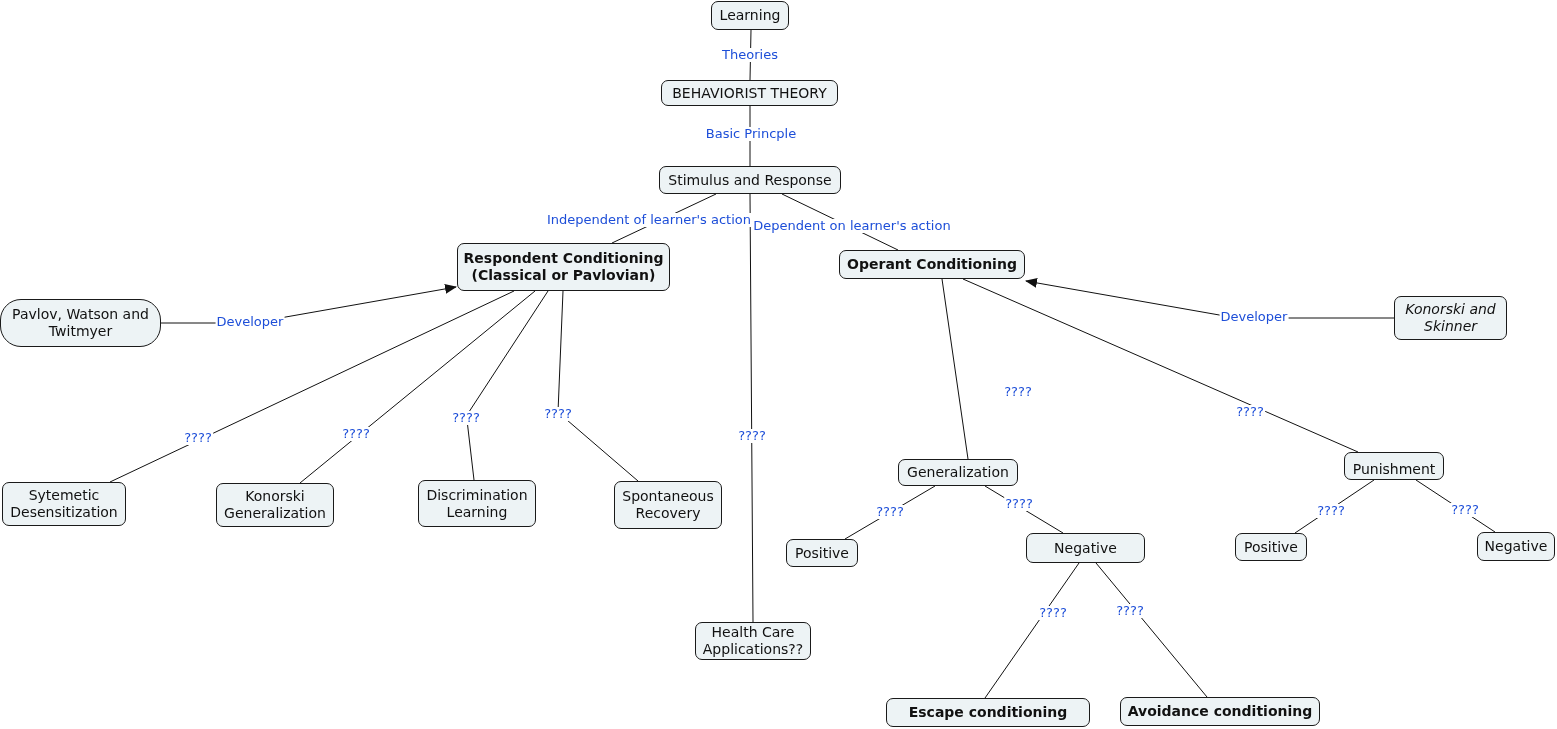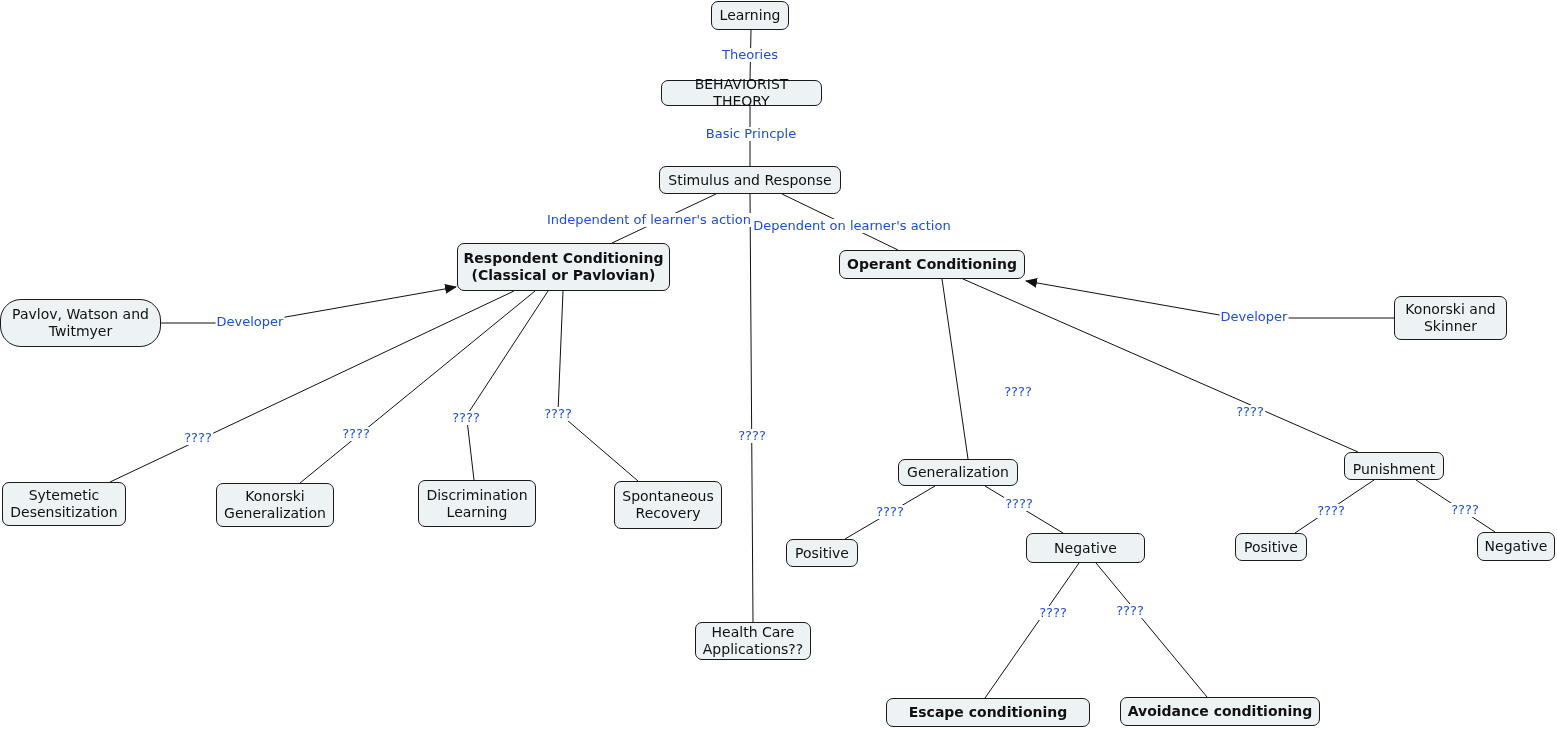--- a/index.html
+++ b/index.html
@@ -63,36 +63,36 @@
 <span class="lbl" style="left:890px;top:512px;">????</span>
 <span class="lbl" style="left:1019px;top:504px;">????</span>
 <span class="lbl" style="left:1331px;top:511px;">????</span>
 <span class="lbl" style="left:1465px;top:510px;">????</span>
 <span class="lbl" style="left:1053px;top:613px;">????</span>
 <span class="lbl" style="left:1130px;top:611px;">????</span>
 
 <div class="node" style="left:711px;top:1px;width:78px;height:29px;">
     <span style="white-space: pre-line;">Learning</span>
   </div>
-<div class="node" style="left:661px;top:80px;width:161px;height:26px;">
+<div class="node" style="left:661px;top:80px;width:177px;height:26px;">
     <span style="white-space: pre-line;">BEHAVIORIST THEORY</span>
   </div>
 <div class="node" style="left:659px;top:166px;width:182px;height:28px;">
     <span style="white-space: pre-line;">Stimulus and Response</span>
   </div>
 <div class="node bold" style="left:457px;top:243px;width:213px;height:48px;white-space:pre-line;"><span style="white-space:pre-line">Respondent Conditioning
 (Classical or Pavlovian)</span></div>
 <div class="node bold" style="left:839px;top:250px;width:186px;height:29px;">
     <span style="white-space: pre-line;">Operant Conditioning</span>
   </div>
 <div class="node" style="left:0px;top:299px;width:161px;height:48px;border-radius:21px;">
     <span style="white-space:pre-line">Pavlov, Watson and
 Twitmyer</span>
   </div>
-<div class="node" style="left:1394px;top:296px;width:113px;height:44px;">
+<div class="node" style="left:1394px;top:296px;width:113px;height:44px;font-style:italic;">
     <span style="white-space:pre-line">Konorski and
 Skinner</span>
   </div>
 <div class="node" style="left:2px;top:482px;width:124px;height:44px;">
     <span style="white-space:pre-line">Sytemetic
 Desensitization</span>
   </div>
 <div class="node" style="left:216px;top:483px;width:118px;height:44px;">
     <span style="white-space:pre-line">Konorski
 Generalization</span>

